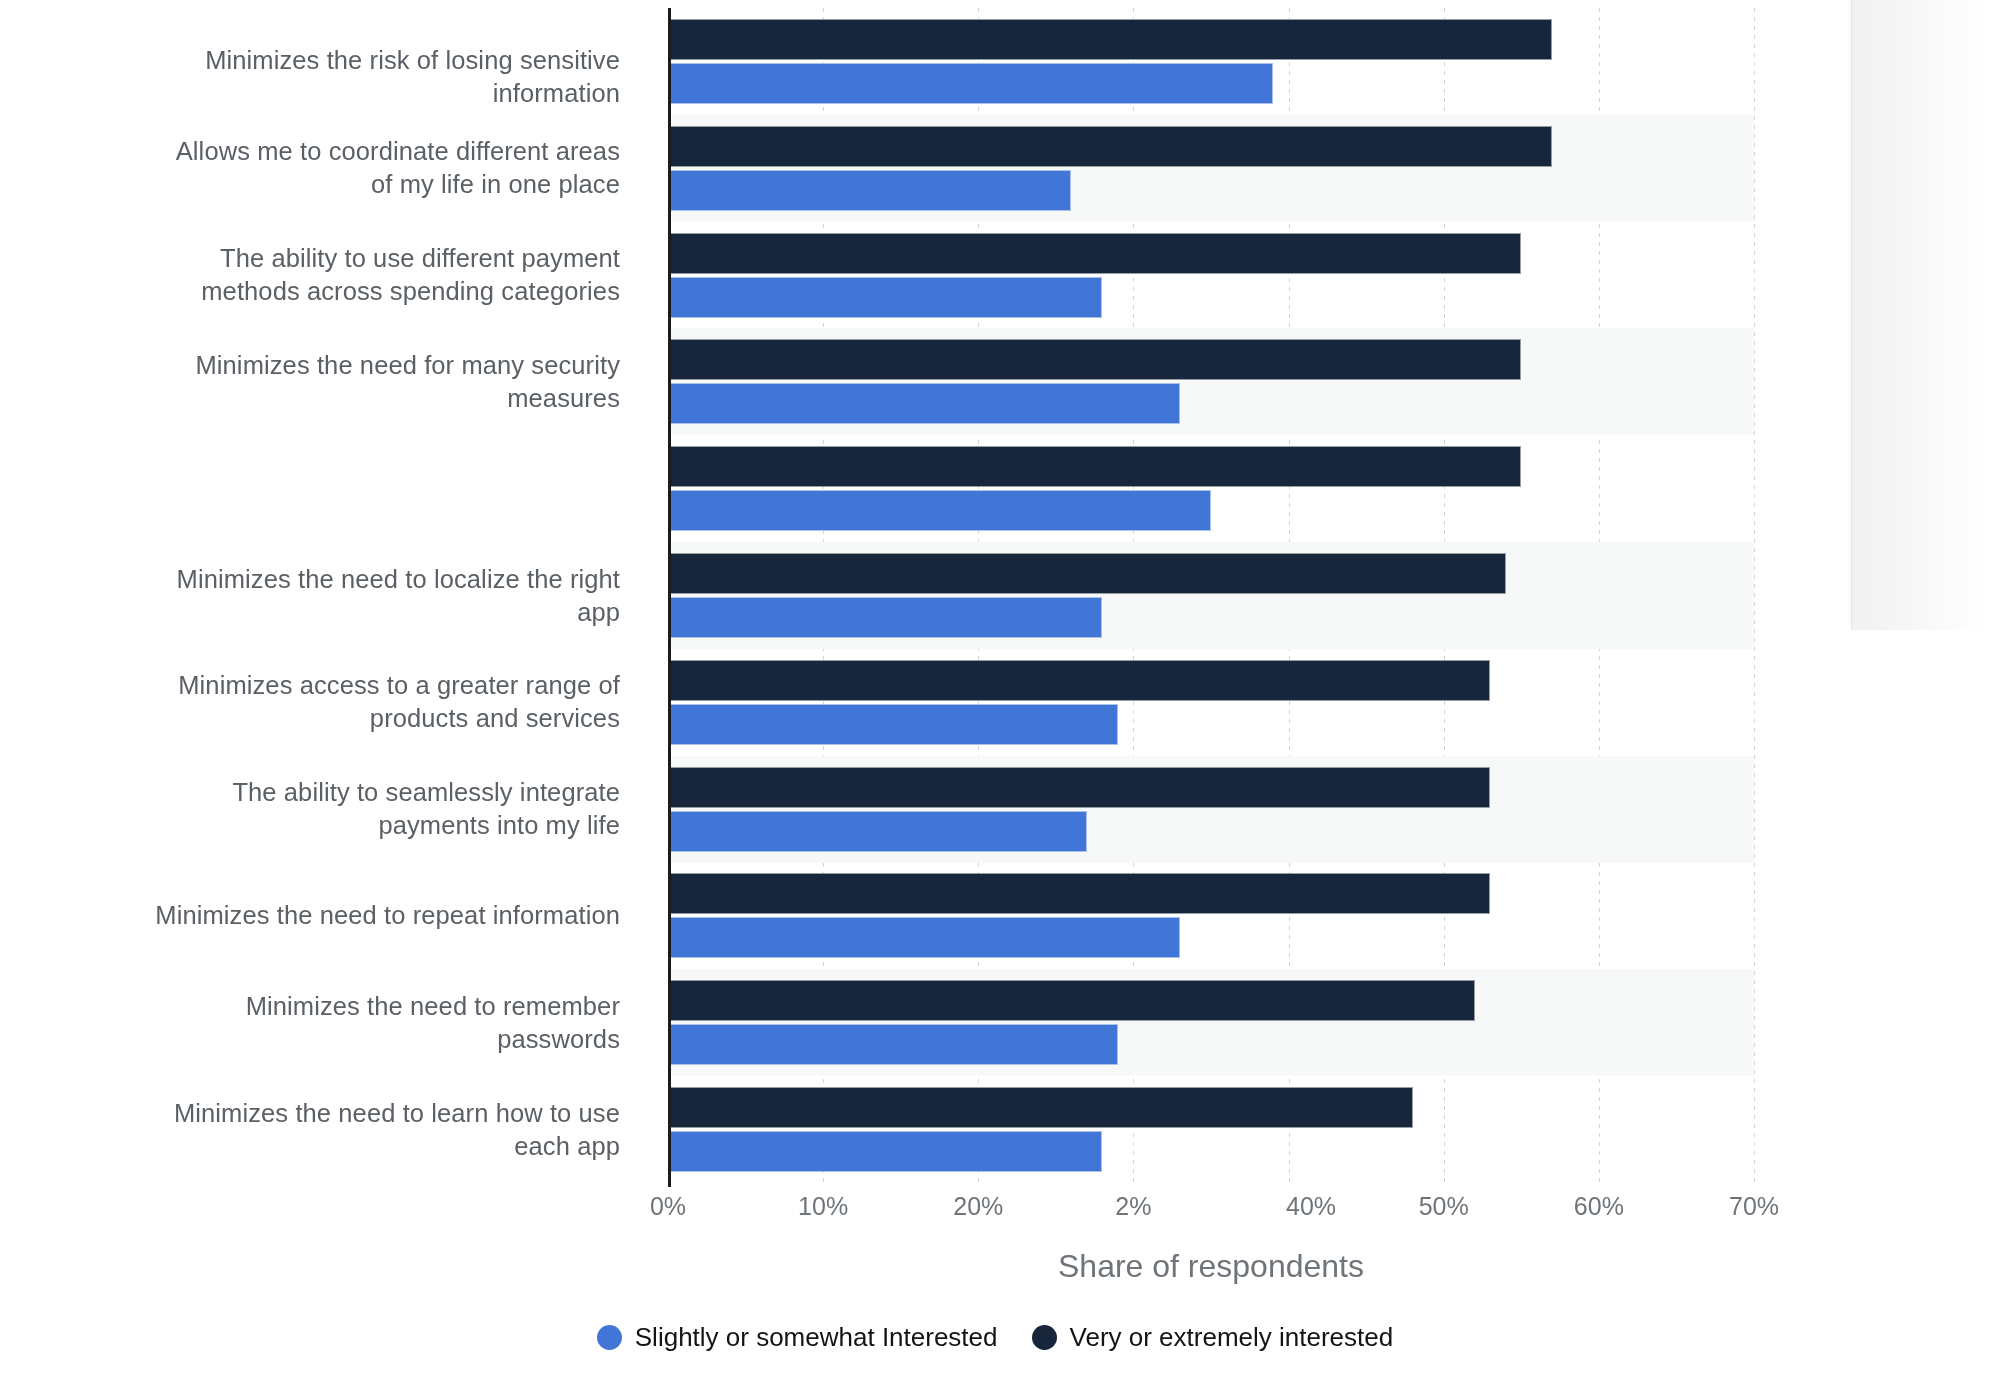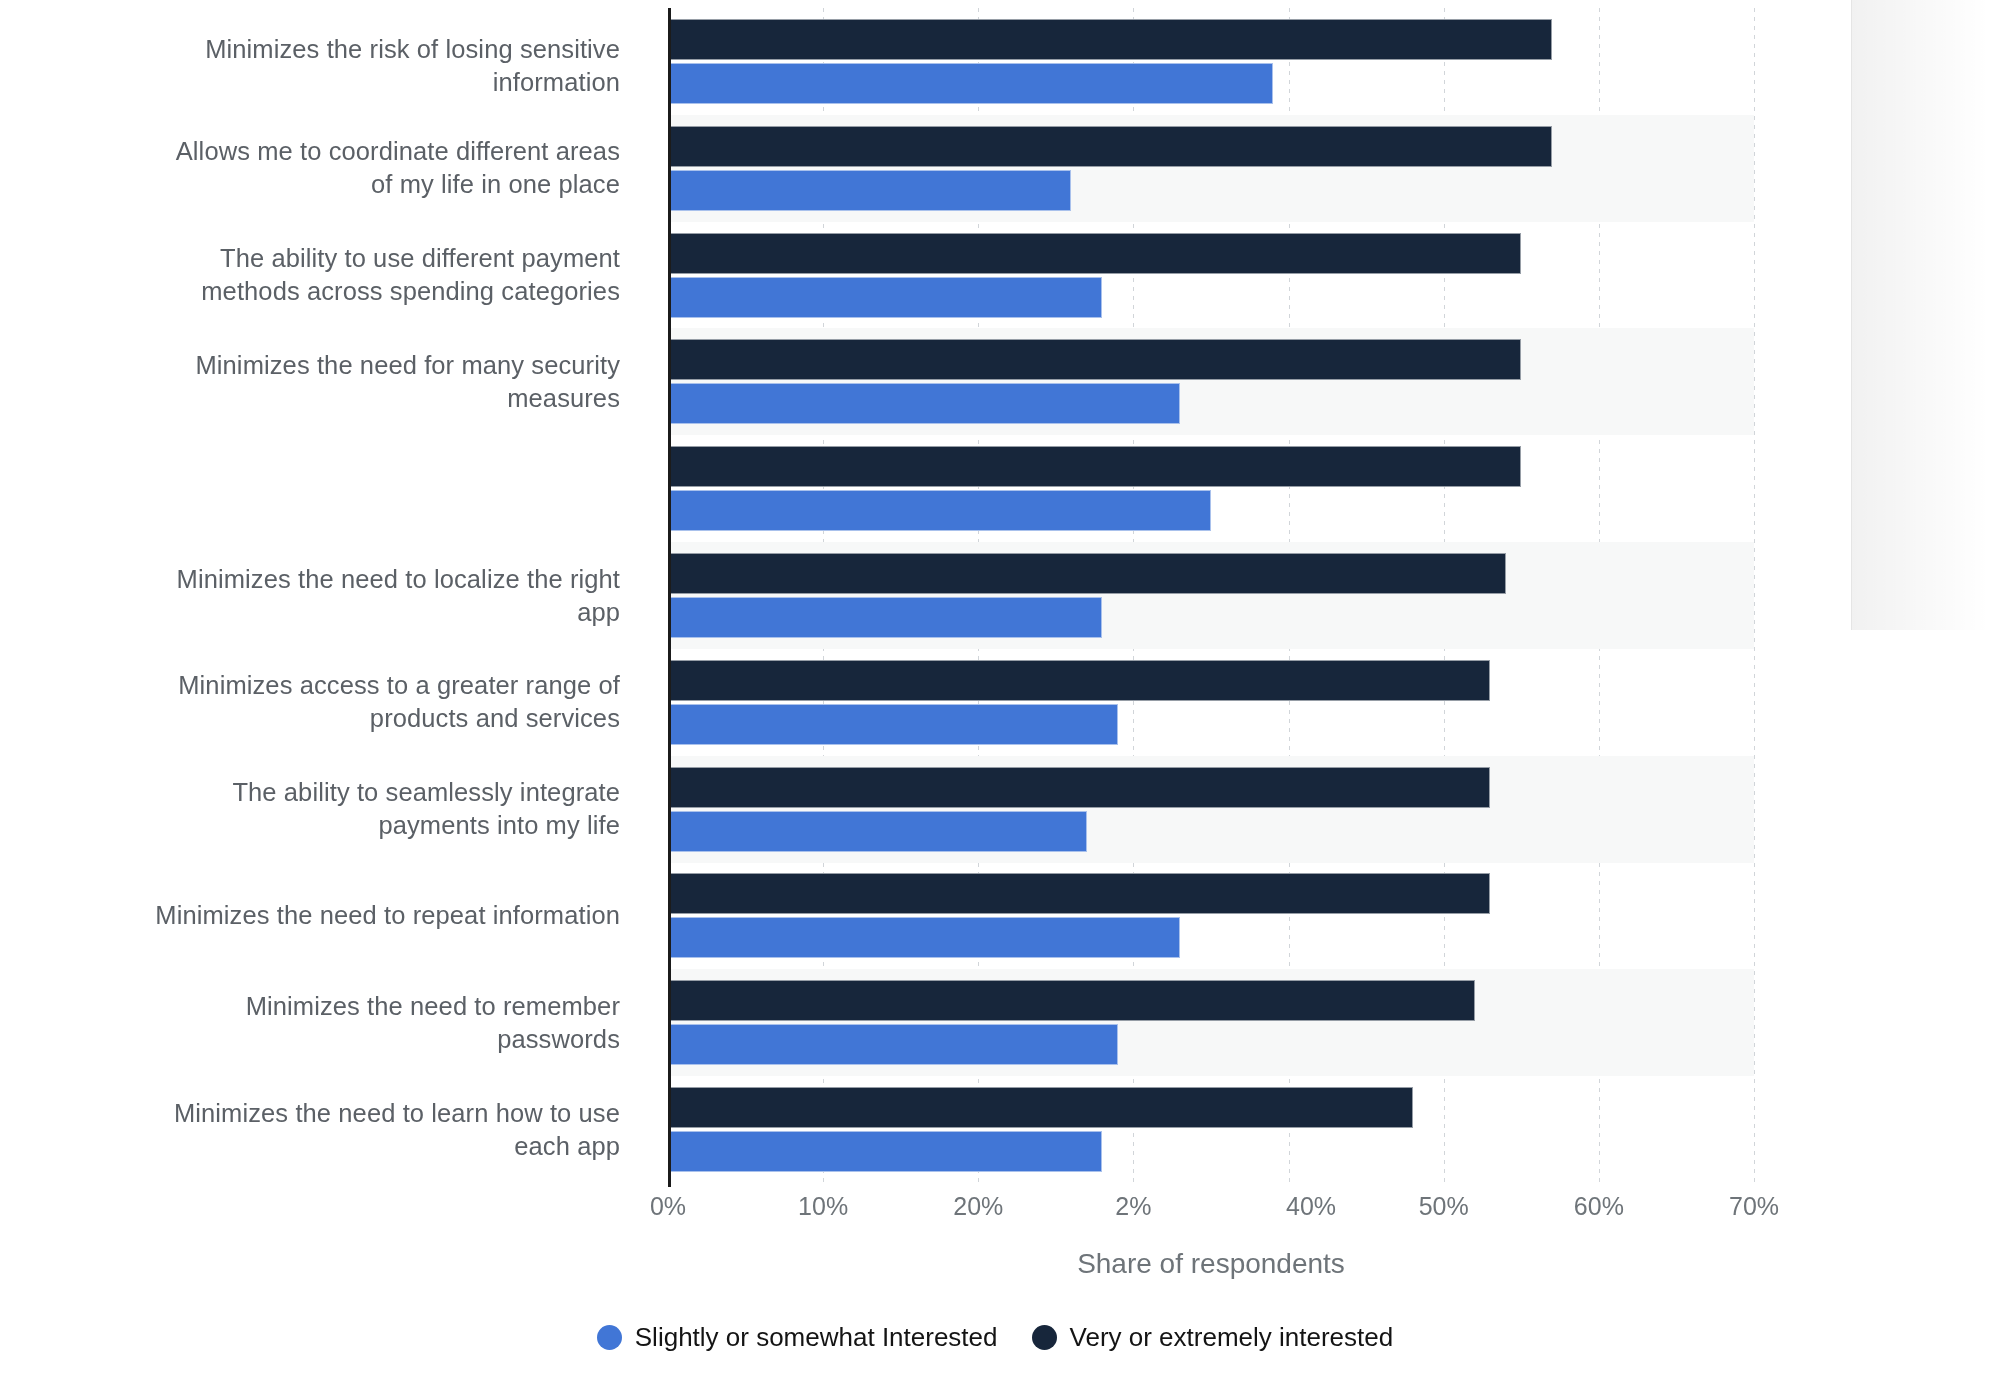--- a/index.html
+++ b/index.html
@@ -92,21 +92,21 @@
     font-size: 25px;
     white-space: nowrap;
   }
   #x-axis-title {
     position: absolute;
     top: 1248px;
     left: 668px;
     width: 1086px;
     text-align: center;
     color: #6e7479;
-    font-size: 28px;
+    font-size: 32px;
   }
 
   
   #legend {
     position: absolute;
     top: 1322px;
     left: 0;
     width: 1990px;
     display: flex;
     justify-content: center;
@@ -144,21 +144,21 @@
     width: 1px; height: 630px;
     background: rgba(0,0,0,0.10);
   }
 </style>
 </head>
 <body>
 
 <div id="chart-root">
 
   <div id="labels-col">
-      <div class="cat-label" style="top: 25px;">Minimizes the risk of losing sensitive
+      <div class="cat-label" style="top: 36px;">Minimizes the risk of losing sensitive
 information</div>
       <div class="cat-label" style="top: 127.227px;">Allows me to coordinate different areas
 of my life in one place</div>
       <div class="cat-label" style="top: 234.045px;">The ability to use different payment
 methods across spending categories</div>
       <div class="cat-label" style="top: 340.864px;">Minimizes the need for many security
 measures</div>
       <div class="cat-label" style="top: 554.5px;">Minimizes the need to localize the right
 app</div>
       <div class="cat-label" style="top: 661.318px;">Minimizes access to a greater range of

